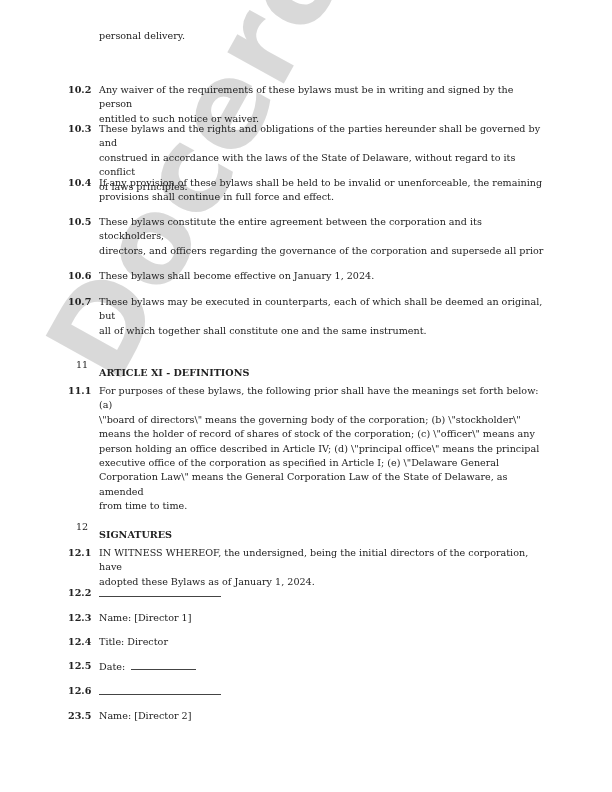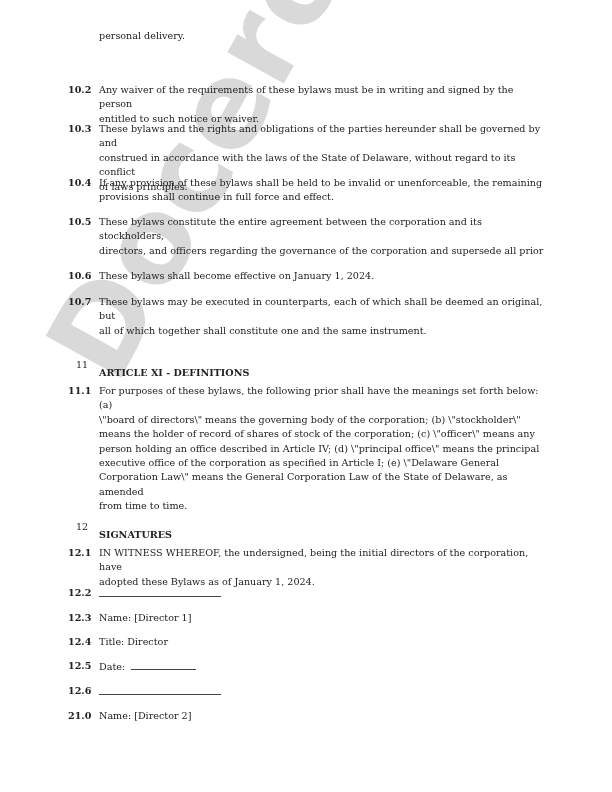--- a/index.html
+++ b/index.html
@@ -132,17 +132,17 @@
     <span class="num">12.5</span>
     <span class="text"><span>Date: </span><span class="sigline" style="width:65px; margin-left:3px;"></span></span>
   </div>
 
   <div class="item" style="top:684px;">
     <span class="num">12.6</span>
     <span class="text"><span class="sigline" style="width:122px;"></span></span>
   </div>
 
   <div class="item" style="top:709px;">
-    <span class="num">21.0</span>
+    <span class="num">23.5</span>
     <span class="text">Name: [Director 2]</span>
   </div>
 
 </div>
 
 </body></html>

